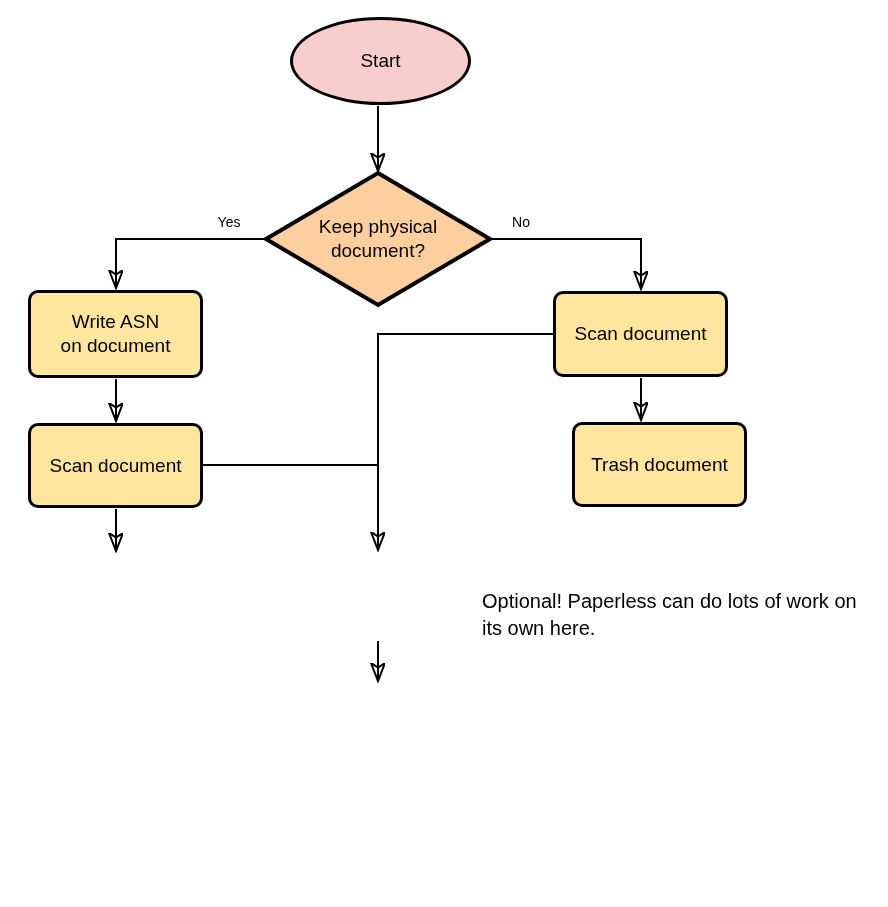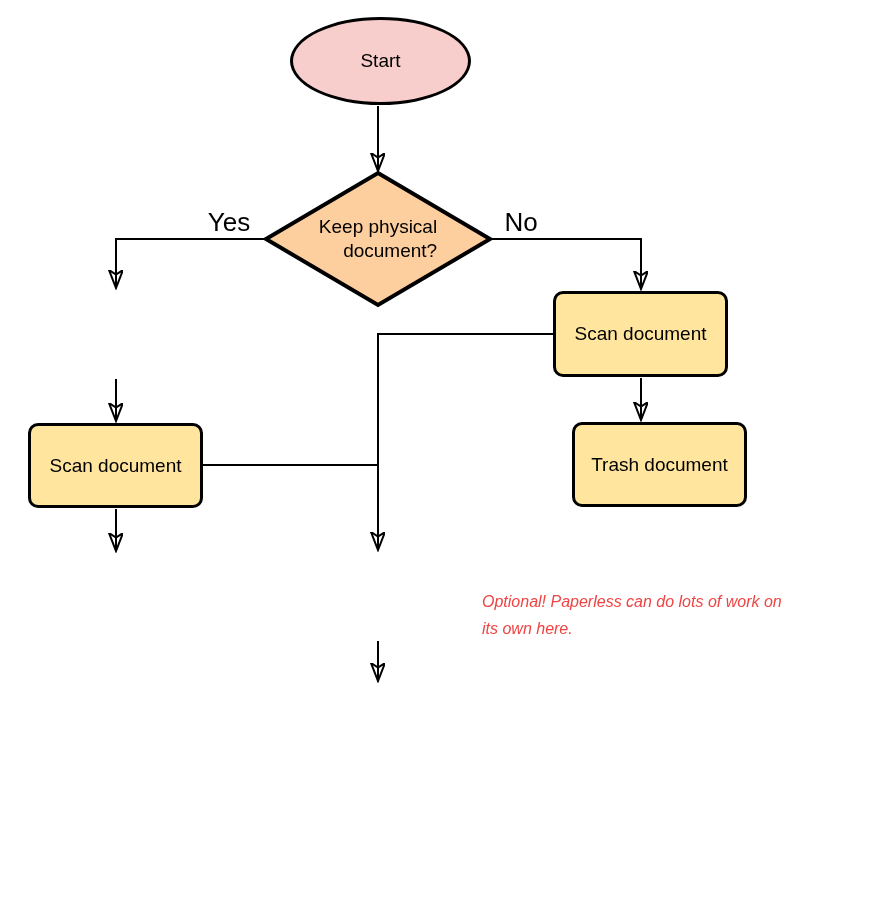--- a/index.html
+++ b/index.html
@@ -54,37 +54,35 @@
     align-items: center;
     justify-content: center;
   }
   .node-diamond svg {
     position: absolute;
     left: 0;
     top: 0;
   }
   .node-diamond .node-label {
     position: relative;
-    text-align: right;
   }
   .edge-label {
     position: absolute;
     width: 50px;
     text-align: center;
-    font-size: 26px;
+    font-size: 14px;
     line-height: 24px;
     color: #000000;
   }
   .note {
     position: absolute;
-    font-size: 16px;
+    font-size: 20px;
     line-height: 27px;
-    font-style: italic;
     white-space: pre-line;
-    color: #ef4444;
+    color: #000000;
   }
 </style>
 </head>
 <body>
 
 <div class="stage">
 
   <svg class="edges" width="888" height="907">
     <defs>
       <marker id="arrow" markerUnits="userSpaceOnUse" markerWidth="20" markerHeight="16" refX="17" refY="7" orient="auto">
@@ -112,20 +110,24 @@
     <svg width="232" height="140" viewBox="0 0 232 140">
       <polygon points="116,4 228,70 116,136 4,70" stroke="#000000" stroke-width="4" fill="#fdce9e"></polygon>
     </svg>
     <span class="node-label">Keep physical
 document?</span>
   </div>
 
   <div class="edge-label" style="left:204px;top:210px">Yes</div>
   <div class="edge-label" style="left:496px;top:210px">No</div>
 
+  <div class="node" style="left:28px;top:290px;width:175px;height:88px">
+    <span class="node-label">Write ASN
+on document</span>
+  </div>
   <div class="node" style="left:28px;top:423px;width:175px;height:85px">
     <span class="node-label">Scan document</span>
   </div>
 
   <div class="node" style="left:553px;top:291px;width:175px;height:86px">
     <span class="node-label">Scan document</span>
   </div>
   <div class="node" style="left:572px;top:422px;width:175px;height:85px">
     <span class="node-label">Trash document</span>
   </div>

